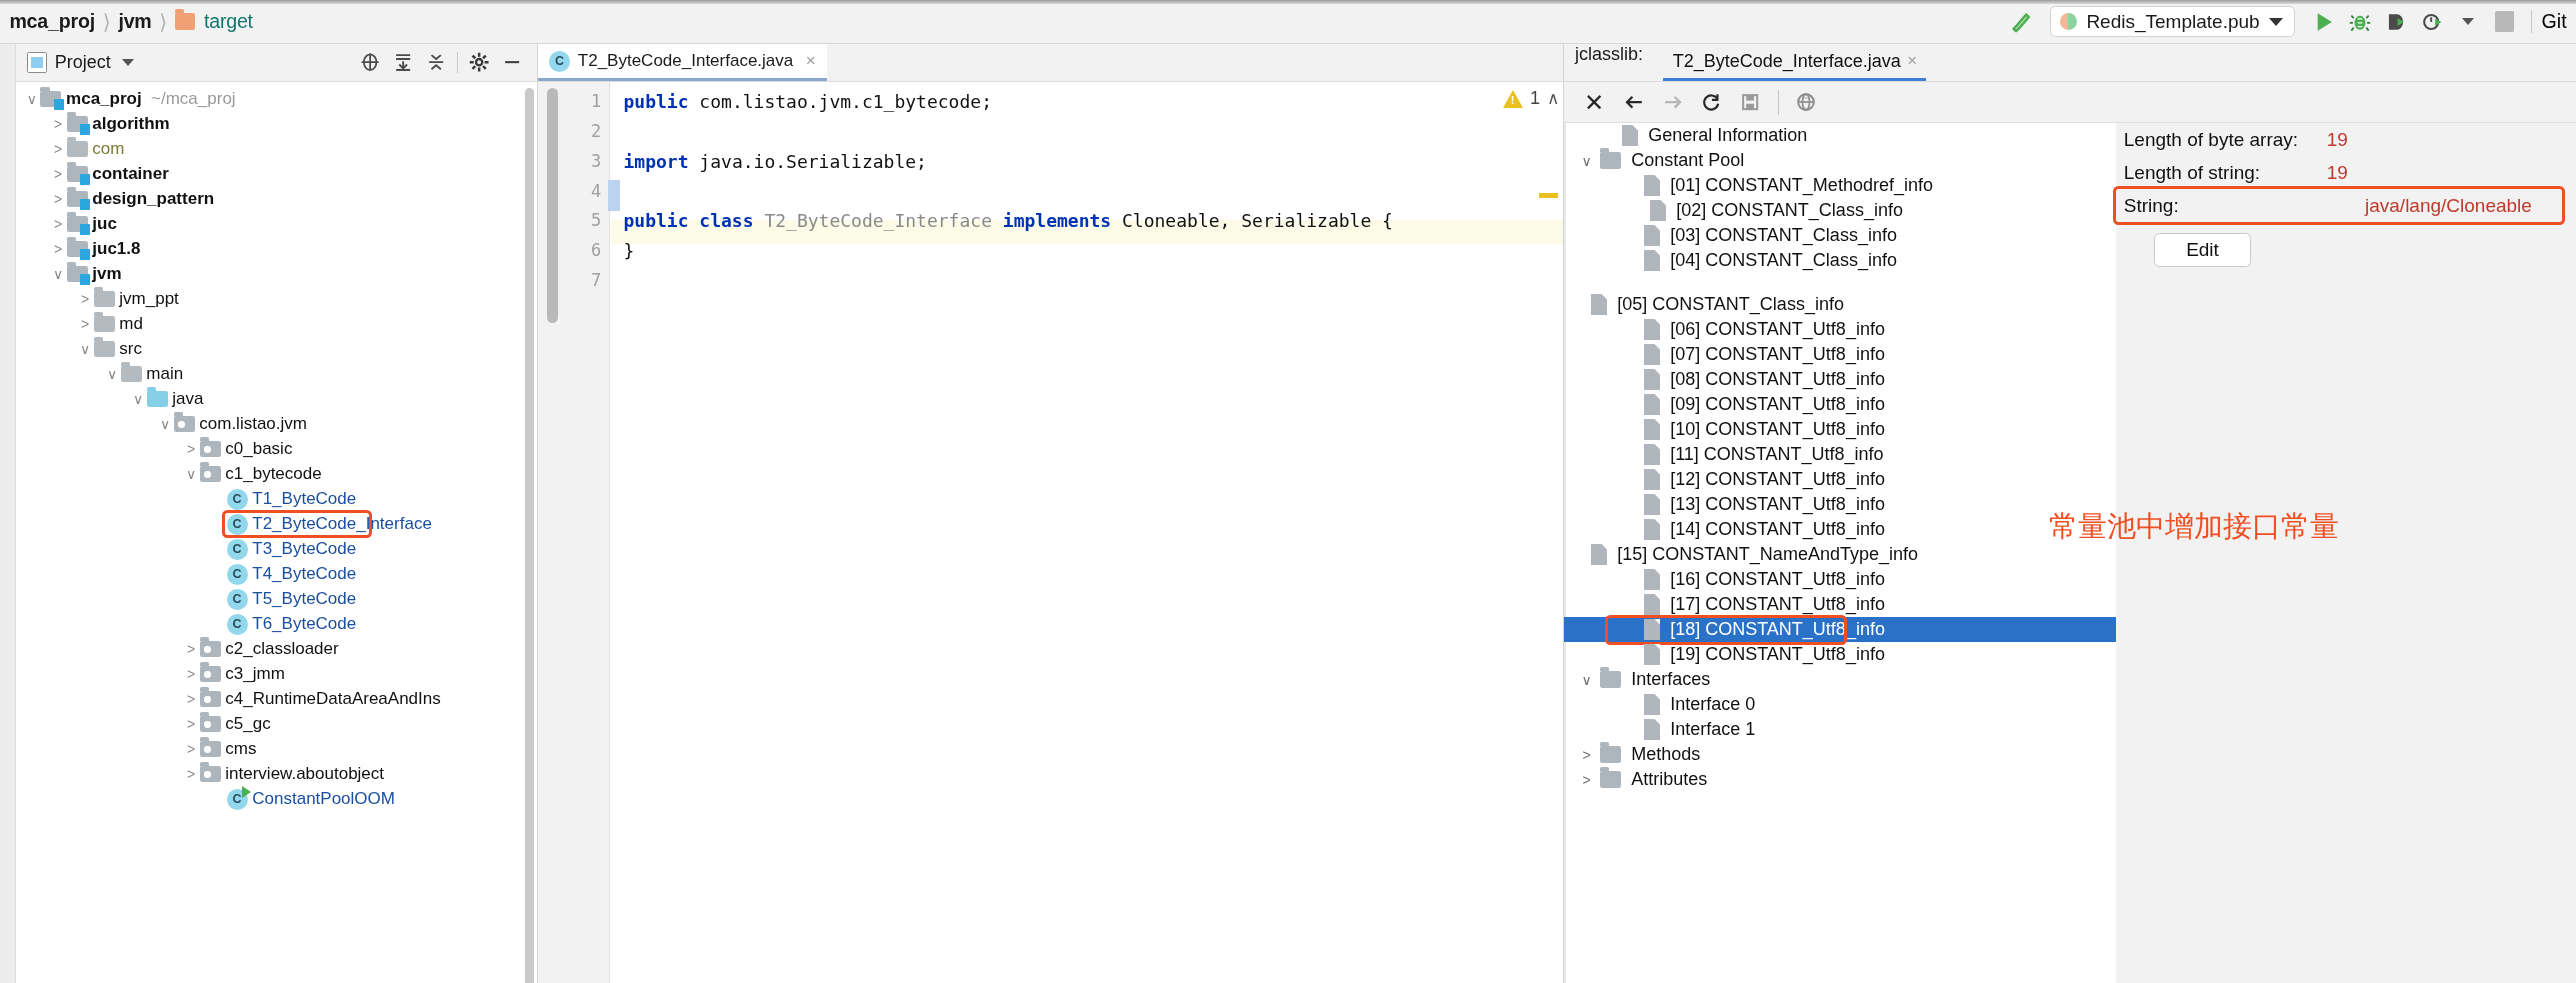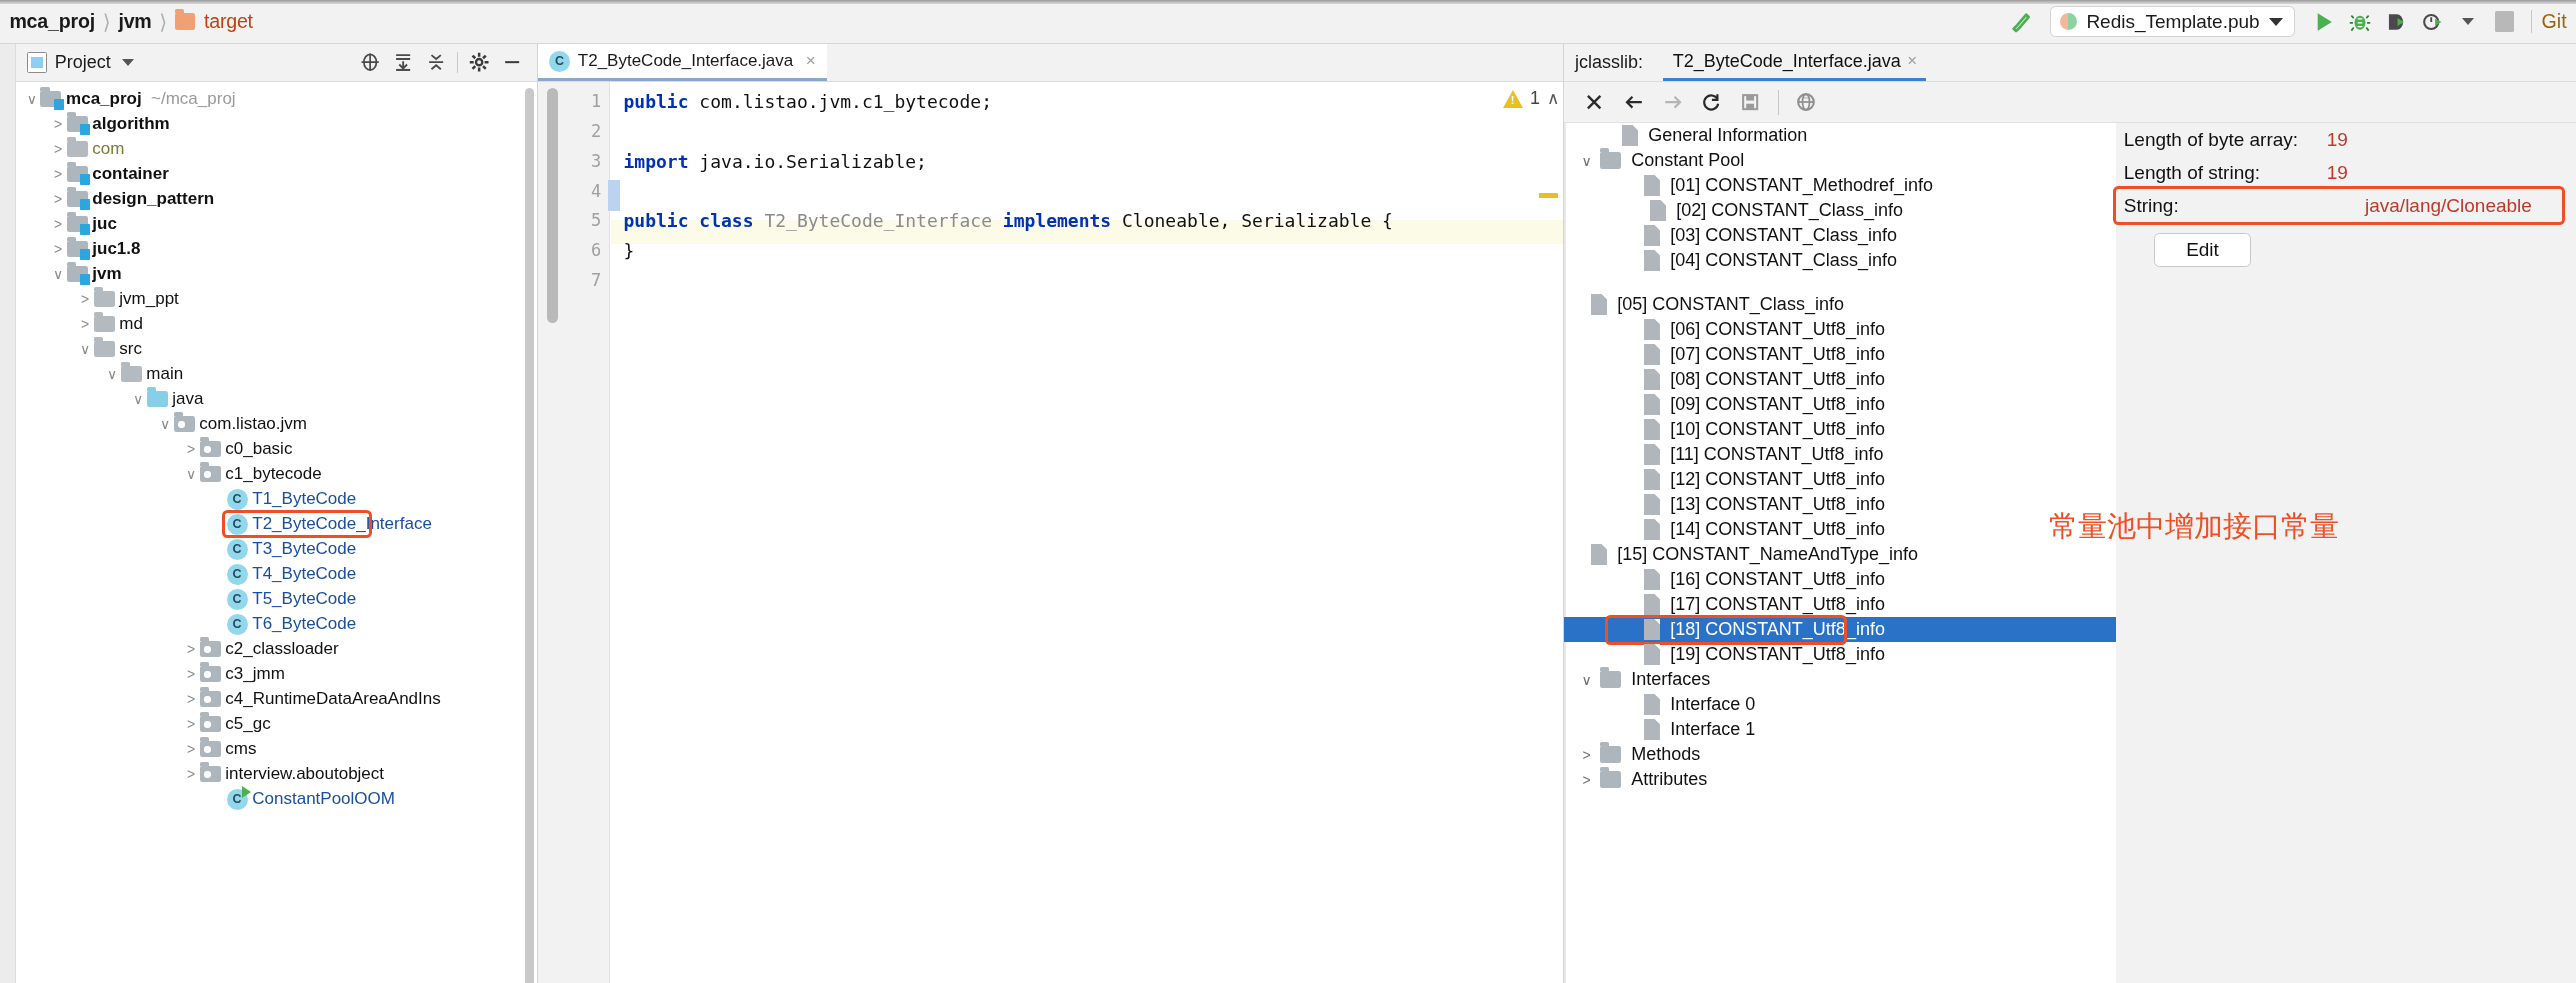--- a/index.html
+++ b/index.html
@@ -15,21 +15,21 @@
     position: absolute; left: 0; top: 0; width: 2576px; height: 44px;
     background: #f2f2f2; border-bottom: 0.8px solid #d6d6d6;
     display: flex; align-items: center;
   }
   .topbar::before {
     content:""; position:absolute; left:0; top:0; width:100%; height:3.9px;
     background: linear-gradient(180deg,#9a9a9a 0%,#bcbcbc 50%,#d8d8d8 100%);
   }
   .breadcrumb { display: flex; align-items: center; padding-left: 9.4px; gap: 3.1px; }
   .crumb { font-size: 19.6px; color: #1a1a1a; font-weight: 700; letter-spacing: -0.2px; }
-  .crumb.plain { font-weight: 400; color: #c2410c; }
+  .crumb.plain { font-weight: 400; color: #0f766e; }
   .crumb-sep { color: #b0b0b0; font-size: 20.3px; padding: 0 4.7px; font-weight: 300; }
   .crumb-folder {
     width: 20.3px; height: 16.4px; background: #f0a074; border-radius: 1.6px 2.3px 2.3px 2.3px;
     position: relative; margin-right: 5.5px; display:inline-block;
   }
   .crumb-folder::before {
     content:""; position:absolute; left:0; top:-3.9px; width:9.4px; height:3.9px;
     background:#f0a074; border-radius:1.6px 1.6px 0 0;
   }
   .topbar-right {
@@ -40,21 +40,21 @@
     display: flex; align-items: center; gap: 9.4px;
     background: #fff; border: 0.8px solid #d2d2d2; border-radius: 5.5px;
     height: 31px; padding: 0 11px 0 9.4px; margin: 0 11px;
   }
   .runconfig-label { font-size: 19px; color: #1a1a1a; }
   .rc-icon { width:17px; height:17px; border-radius:50%;
     background: linear-gradient(90deg,#f3b79a 0 50%, #8bd3a0 50% 100%); }
   .caret-dn { width:0;height:0;border-left:7px solid transparent;border-right:7px solid transparent;border-top:8.6px solid #333; }
   .caret-dn.sm { border-left-width:6.3px;border-right-width:6.3px;border-top-width:7px;border-top-color:#555; }
   .sep-v { width:0.8px; height:23.5px; background:#c8c8c8; margin: 0 9.4px; }
-  .git-text { font-size: 19.6px; color:#a16207; padding-right: 4.7px; }
+  .git-text { font-size: 19.6px; color:#000000; padding-right: 4.7px; }
   .stop-sq { width: 19px; height: 20.3px; background:#b8b8b8; border-radius:1.6px; }
 
   
   .leftrail {
     position:absolute; left:0; top:44px; width:15.6px; height:940px;
     background:#ececec; border-right:0.8px solid #dcdcdc;
   }
   .project-panel {
     position:absolute; left:15.6px; top:44px; width:522px; height:940px;
     background:#fff; border-right:0.8px solid #d4d4d4;
@@ -138,21 +138,21 @@
   .warnline { position:absolute; height:23.5px; background:#fbfbe8; left:0; right:0; }
   .warnbadge { position:absolute; display:flex; align-items:center; gap:7px; }
   .warn-tri { width:0;height:0;border-left:10.2px solid transparent;border-right:10.2px solid transparent;border-bottom:18px solid #e8c020; position:relative; }
   .warn-tri::after { content:"!"; position:absolute; left:-2.3px; top:4.7px; font-size:11px; color:#fff; font-family:"Liberation Sans",sans-serif; font-weight:700; }
   .warn-num { font-size:18px; color:#444; font-family:"Liberation Sans",sans-serif; }
   .chev { color:#555; font-size:17px; font-family:"Liberation Sans",sans-serif; }
   .yellow-mark { position:absolute; right:4.7px; width:19px; height:4.7px; background:#e8c020; }
 
   
   .jcl { position:absolute; left:1564px; top:44px; width:1012px; height:940px; background:#f2f2f2; }
-  .jcl-tabbar { height:38px; background:#f2f2f2; border-bottom:0.8px solid #dcdcdc; display:flex; align-items:flex-end; padding-left:11px; }
+  .jcl-tabbar { height:38px; background:#f2f2f2; border-bottom:0.8px solid #dcdcdc; display:flex; padding-left:11px; }
   .jcl-label { font-size:18px; color:#1a1a1a; padding-bottom:7.8px; padding-right:20.3px; }
   .jcl-tab {
     height:37px; display:flex; align-items:center; gap:6.3px; padding:0 9.4px;
     border-bottom:3.1px solid #3d7fd4; font-size:18px; color:#111;
   }
   .jcl-tab .x { color:#9e9e9e; font-size:17px; }
   .jcl-toolbar { height:41px; display:flex; align-items:center; gap:0; padding-left:11px; border-bottom:0.8px solid #e0e0e0; background:#f2f2f2; }
   .jtb { width:39px; height:36px; display:flex; align-items:center; justify-content:center; }
   .jtb-sep { width:0.8px; height:25px; background:#c8c8c8; margin:0 7.8px; }
 

